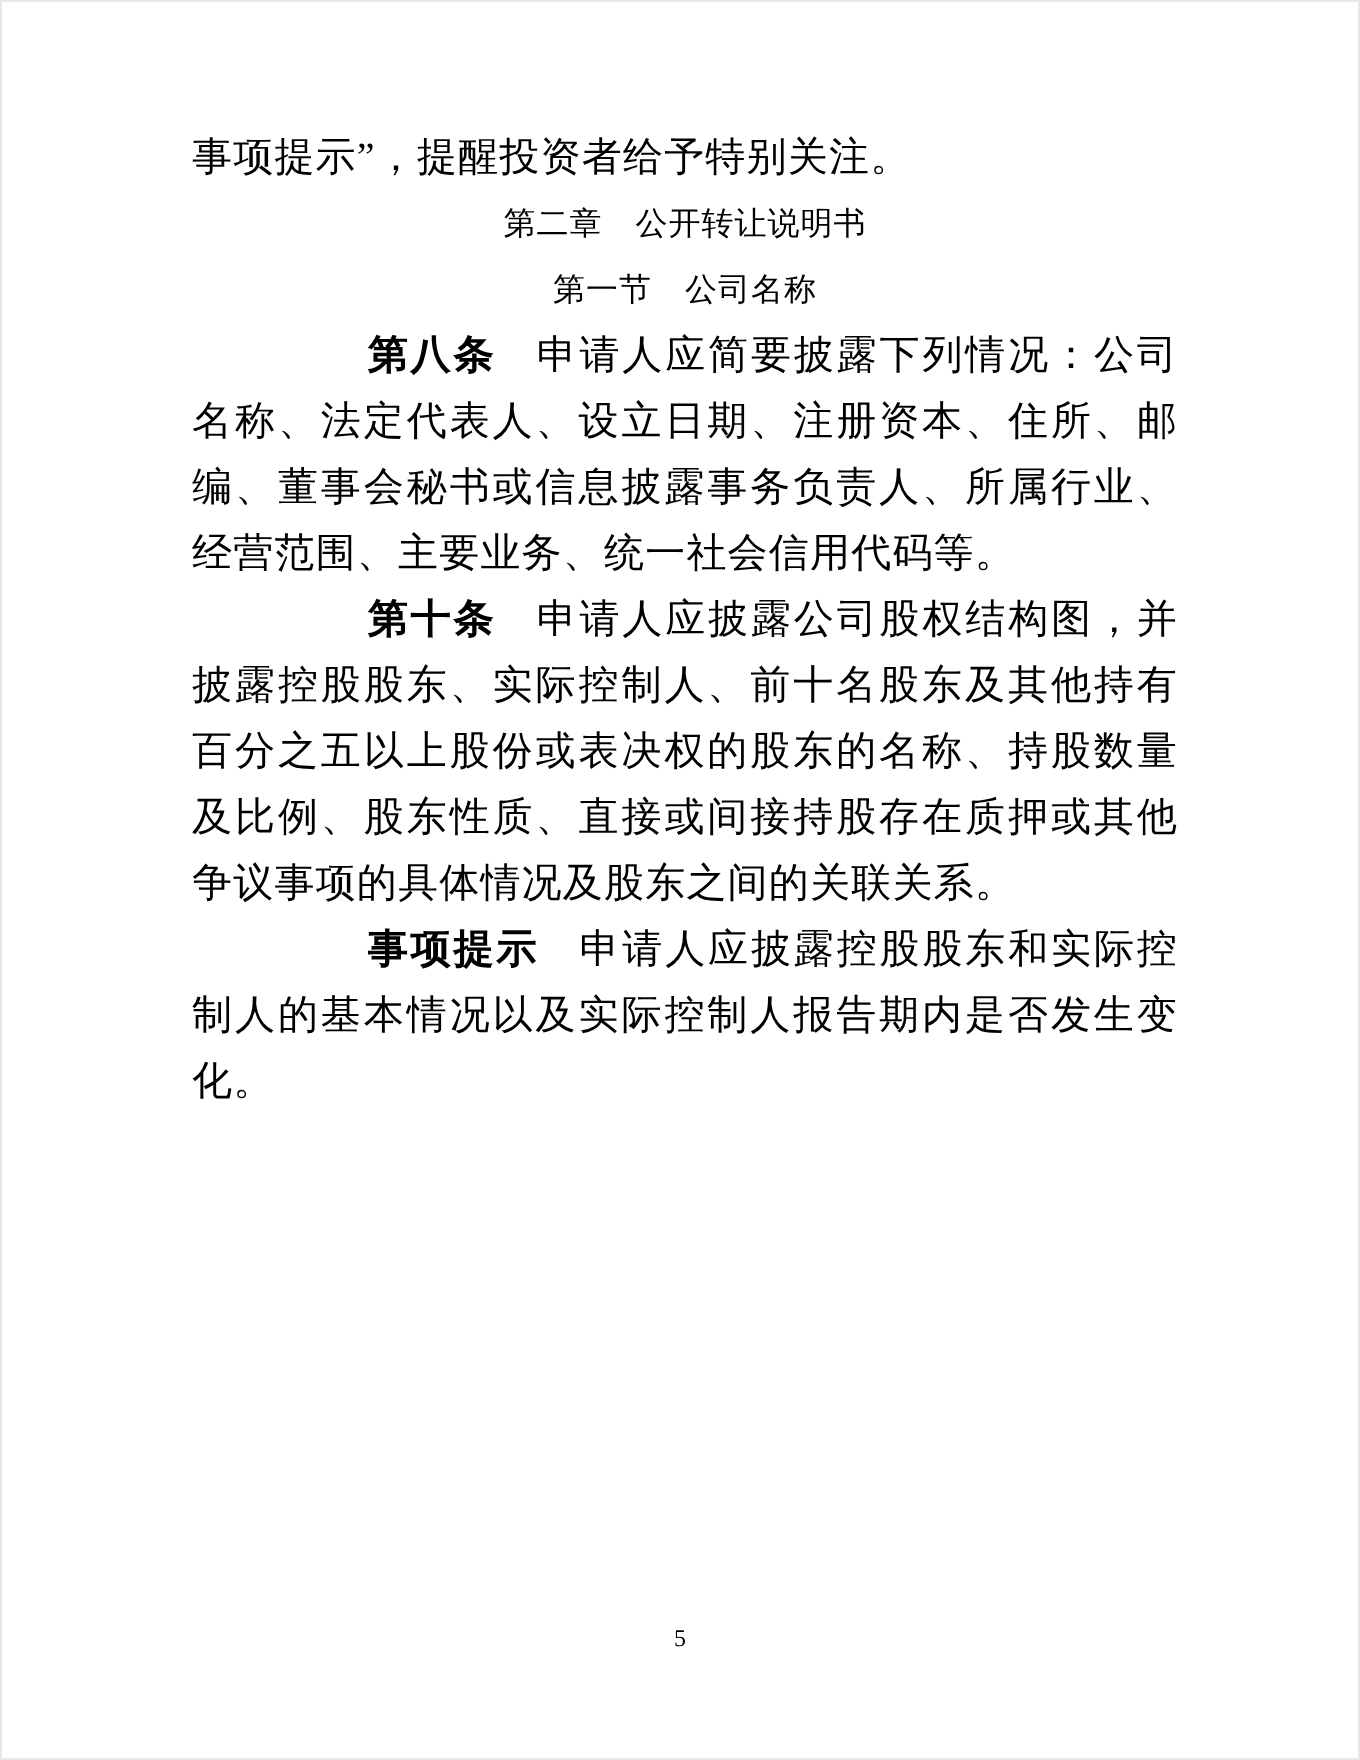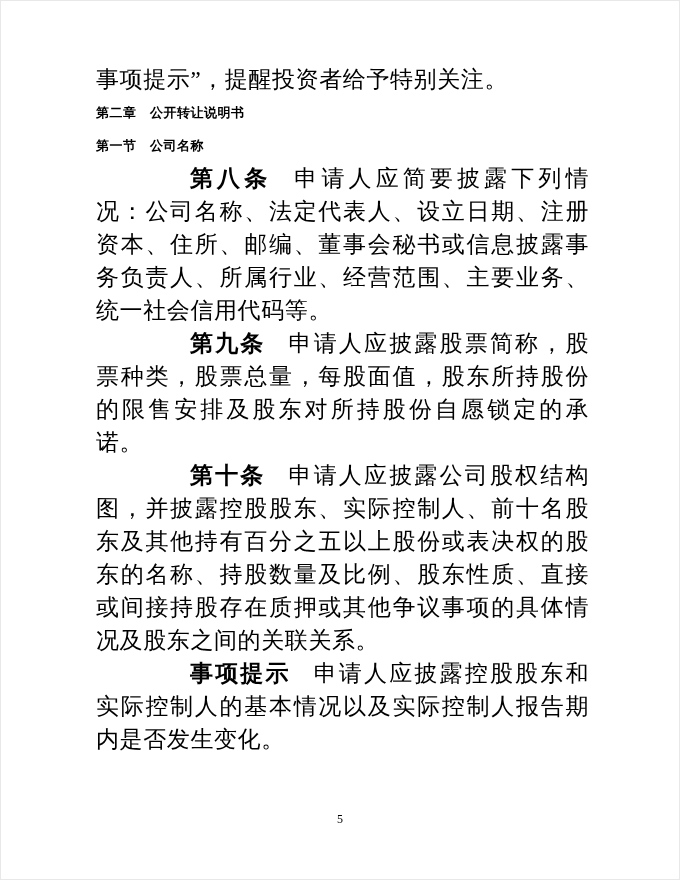--- a/index.html
+++ b/index.html
@@ -17,42 +17,42 @@
     border: 1px solid #e8e8e8;
   }
   .page {
     position: absolute;
     top: 62px;
     left: 95px;
     width: 493px;
   }
   .body-text, .para {
     margin: 0;
-    font-size: 23px;
+    font-size: 20px;
     line-height: 33px;
     letter-spacing: 0.6px;
     text-align: justify;
     text-justify: inter-ideograph;
   }
   .para.indent {
     text-indent: 2em;
   }
   .lead {
     font-weight: bold;
   }
   .lead:not(:empty) {
     margin-right: 1em;
     margin-left: 48px;
   }
   .chapter, .section {
     margin: 0;
-    font-size: 13px;
+    font-size: 16px;
     line-height: 33px;
-    font-weight: bold;
-    text-align: left;
+    font-weight: normal;
+    text-align: center;
     letter-spacing: 0.5px;
   }
   .page-number {
     position: absolute;
     bottom: 52px;
     left: 0;
     width: 100%;
     text-align: center;
     font-size: 12px;
     color: #000000;
@@ -66,23 +66,20 @@
   <p class="body-text"><span>事项提示”，提醒投资者给予特别关注。</span></p>
 
   <h1 class="chapter">第二章　公开转让说明书</h1>
 
   <h2 class="section">第一节　公司名称</h2>
 
   <p class="para indent">
     <span class="lead">第八条</span><span>申请人应简要披露下列情况：公司名称、法定代表人、设立日期、注册资本、住所、邮编、董事会秘书或信息披露事务负责人、所属行业、经营范围、主要业务、统一社会信用代码等。</span>
   </p>
 
-  <p class="para indent">
-    <span class="lead">第九条</span><span>申请人应披露股票简称，股票种类，股票总量，每股面值，股东所持股份的限售安排及股东对所持股份自愿锁定的承诺。</span>
-  </p>
 
   <p class="para indent">
     <span class="lead">第十条</span><span>申请人应披露公司股权结构图，并披露控股股东、实际控制人、前十名股东及其他持有百分之五以上股份或表决权的股东的名称、持股数量及比例、股东性质、直接或间接持股存在质押或其他争议事项的具体情况及股东之间的关联关系。</span>
   </p>
 
   <p class="para indent">
     <span class="lead">事项提示</span><span>申请人应披露控股股东和实际控制人的基本情况以及实际控制人报告期内是否发生变化。</span>
   </p>
 
 

